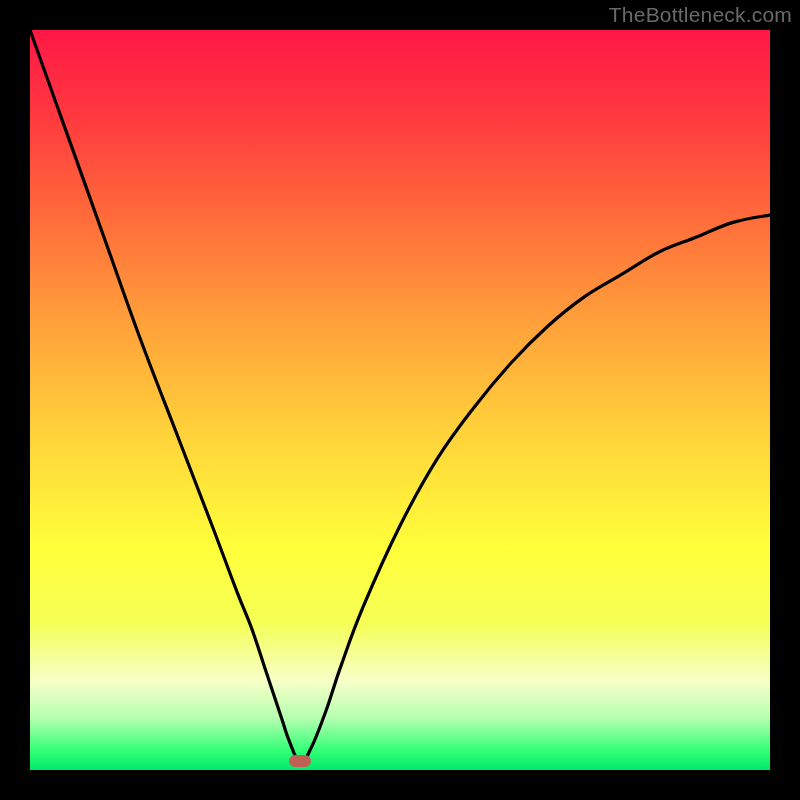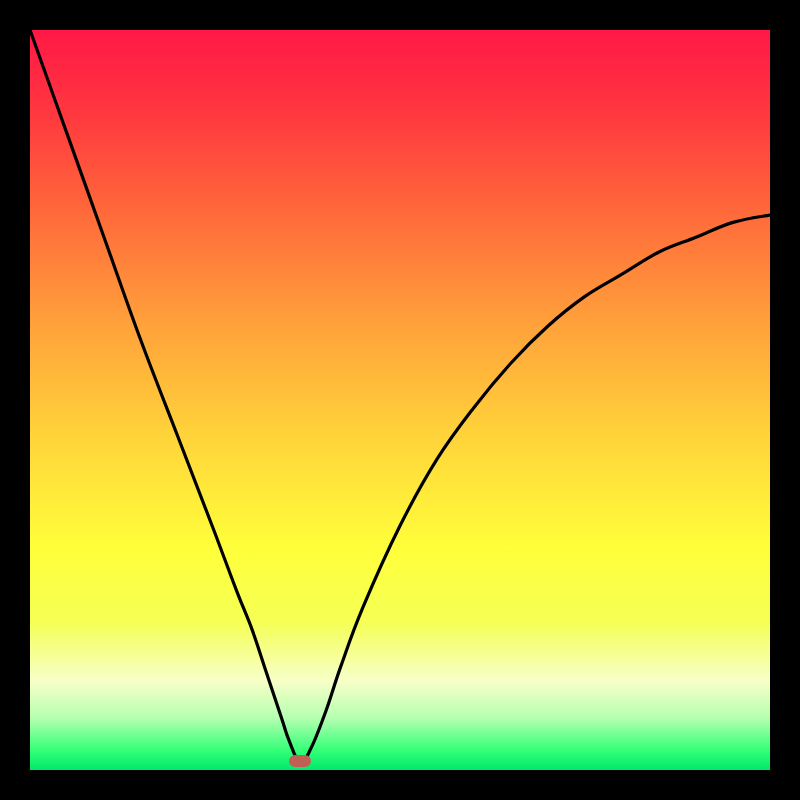--- a/index.html
+++ b/index.html
@@ -62,19 +62,20 @@
     height: 12px;
     background: #c06055;
     border-radius: 6px;
     transform: translate(-50%, -50%);
   }
 </style>
 </head>
 <body>
 
 <div class="frame">
+  <div class="watermark">TheBottleneck.com</div>
   <div class="plot-area">
     <svg class="curve" viewBox="0 0 740 740" preserveAspectRatio="none">
       <path id="curve-path" d="M 0.00 0.00 C 6.66 18.65, 23.68 66.30, 37.00 103.60 C 50.32 140.90, 60.68 169.90, 74.00 207.20 C 87.32 244.50, 97.68 274.84, 111.00 310.80 C 124.32 346.76, 134.68 372.37, 148.00 407.00 C 161.32 441.63, 174.34 475.23, 185.00 503.20 C 195.66 531.17, 200.54 545.08, 207.20 562.40 C 213.86 579.72, 216.67 584.75, 222.00 599.40 C 227.33 614.05, 231.47 627.82, 236.80 643.80 C 242.13 659.78, 247.60 676.21, 251.60 688.20 C 255.60 700.19, 255.67 702.41, 259.00 710.40 C 262.33 718.39, 266.10 731.27, 270.10 732.60 C 274.10 733.93, 276.54 727.12, 281.20 717.80 C 285.86 708.48, 290.67 695.45, 296.00 680.80 C 301.33 666.15, 304.14 655.05, 310.80 636.40 C 317.46 617.75, 322.34 602.51, 333.00 577.20 C 343.66 551.89, 356.68 522.44, 370.00 495.80 C 383.32 469.16, 393.68 450.51, 407.00 429.20 C 420.32 407.89, 430.68 394.72, 444.00 377.40 C 457.32 360.08, 467.68 347.65, 481.00 333.00 C 494.32 318.35, 504.68 307.99, 518.00 296.00 C 531.32 284.01, 541.68 275.72, 555.00 266.40 C 568.32 257.08, 578.68 252.19, 592.00 244.20 C 605.32 236.21, 615.68 228.66, 629.00 222.00 C 642.32 215.34, 652.68 212.53, 666.00 207.20 C 679.32 201.87, 689.68 196.40, 703.00 192.40 C 716.32 188.40, 733.34 186.33, 740.00 185.00" fill="none" stroke="#000" stroke-width="3.2" stroke-linecap="round" stroke-linejoin="round"></path>
     </svg>
     <div class="marker" id="min-marker" style="left: 270.1px; top: 731.12px;"></div>
   </div>
 </div>
 
 </body></html>

